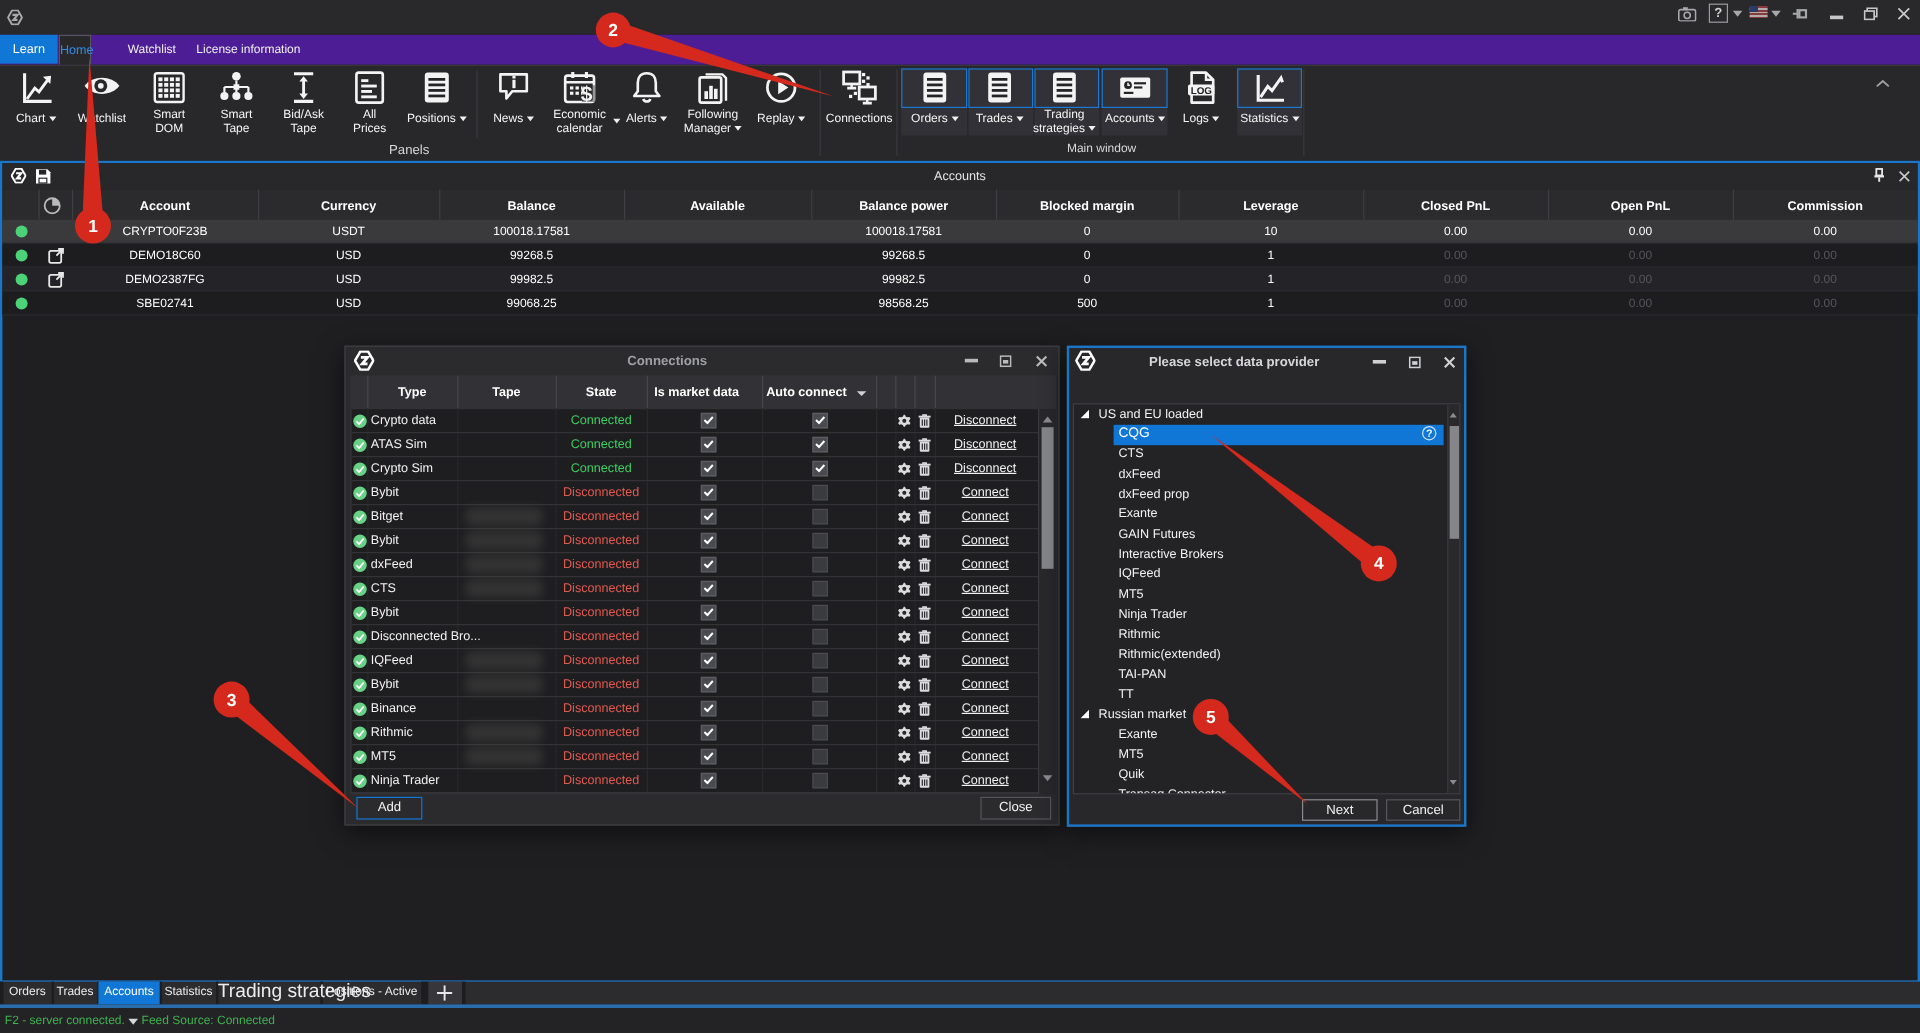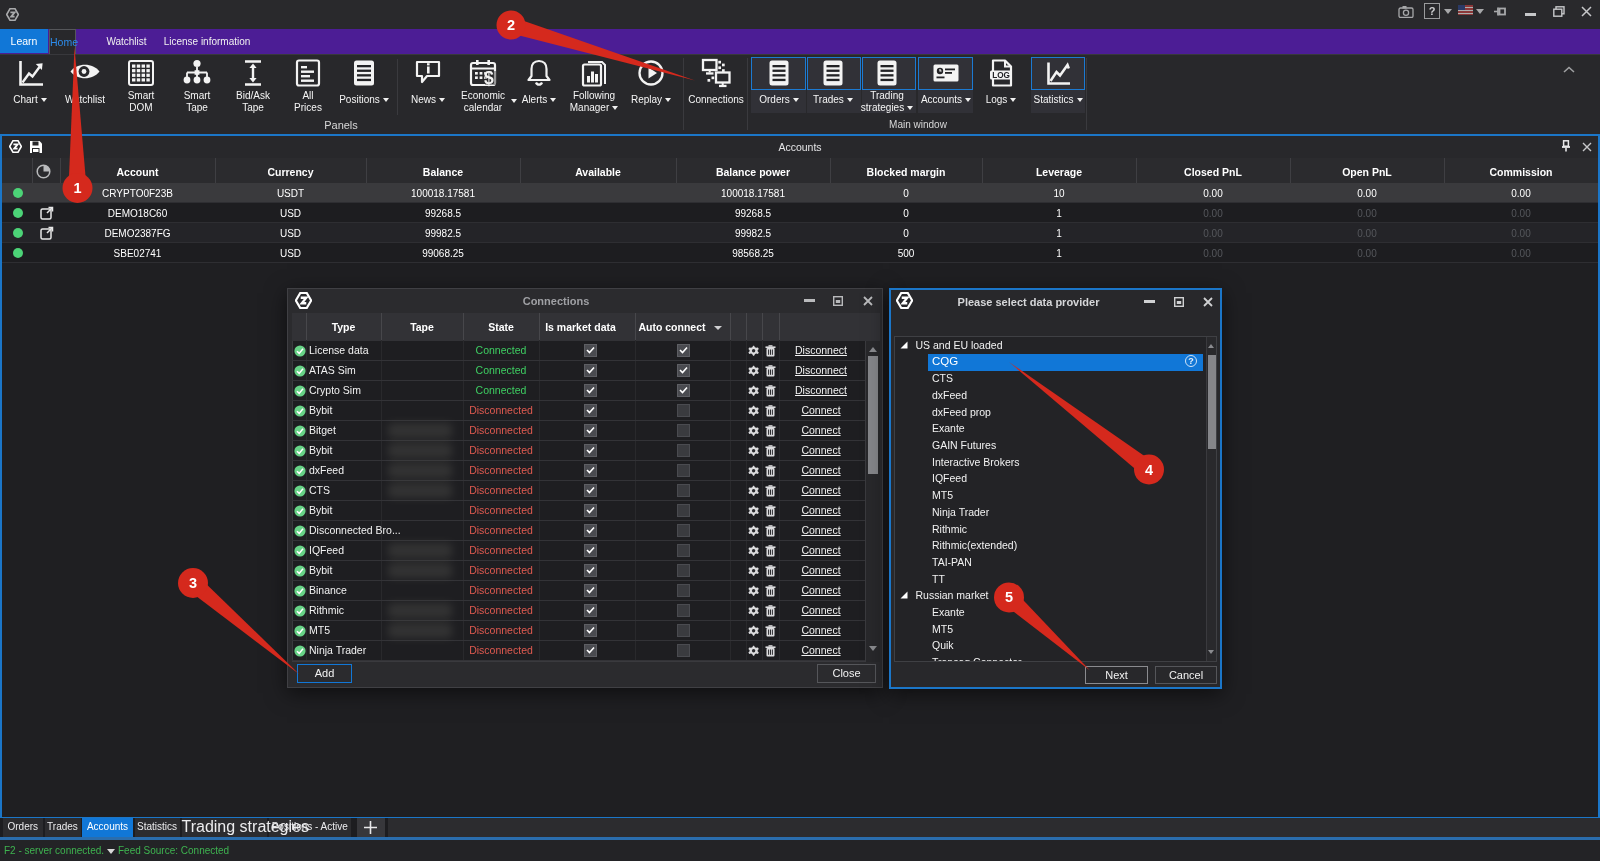--- a/index.html
+++ b/index.html
@@ -395,21 +395,21 @@
 <div class="sep" style="left:347px;top:51px;height:320px;background:#29292c"></div>
 <div class="sep" style="left:442px;top:51px;height:320px;background:#29292c"></div>
 <div class="sep" style="left:458px;top:51px;height:320px;background:#29292c"></div>
 <div class="sep" style="left:474px;top:51px;height:320px;background:#29292c"></div>
 <div class="sep" style="left:491px;top:51px;height:320px;background:#29292c"></div>
 <div class="a" style="left:4px;top:71px;width:577px;height:1px;background:#333337"></div>
 <svg class="a" style="left:6px;top:55.5px" width="12" height="12" viewBox="0 0 12 12">
       <circle cx="6" cy="6" r="5.6" fill="#67d286"></circle>
       <path d="M3 6.2 L5.2 8.4 L9 3.8" stroke="#fff" stroke-width="1.5" fill="none"></path>
     </svg>
-<div class="a" style="left:21px;top:55px;font-size:10.5px;color:#f2f2f2;white-space:nowrap">License data</div>
+<div class="a" style="left:21px;top:55px;font-size:10.5px;color:#f2f2f2;white-space:nowrap">Crypto data</div>
 <div class="a ct" style="left:175px;top:55px;width:76px;font-size:10.5px;color:#3ecf62">Connected</div>
 <div class="a" style="left:296px;top:54.5px;width:13px;height:13px;background:#4a4b50;border:1px solid #5d5e63"></div>
     <svg class="a" style="left:298px;top:57.0px" width="9" height="8" viewBox="0 0 9 8">
       <path d="M1 4 L3.5 6.5 L8 1.5" stroke="#fff" stroke-width="1.6" fill="none"></path>
     </svg>
 <div class="a" style="left:389px;top:54.5px;width:13px;height:13px;background:#4a4b50;border:1px solid #5d5e63"></div>
     <svg class="a" style="left:391px;top:57.0px" width="9" height="8" viewBox="0 0 9 8">
       <path d="M1 4 L3.5 6.5 L8 1.5" stroke="#fff" stroke-width="1.6" fill="none"></path>
     </svg>
 <svg class="a" style="left:460px;top:55.5px" width="11" height="11" viewBox="0 0 11 11">

